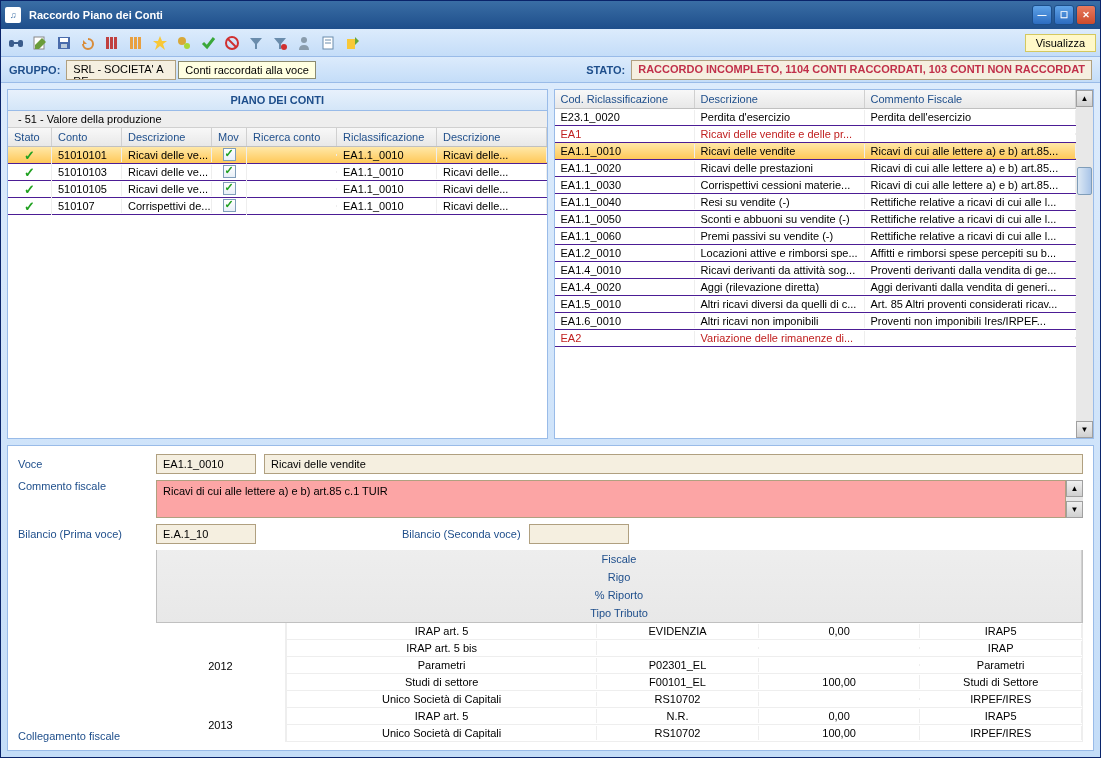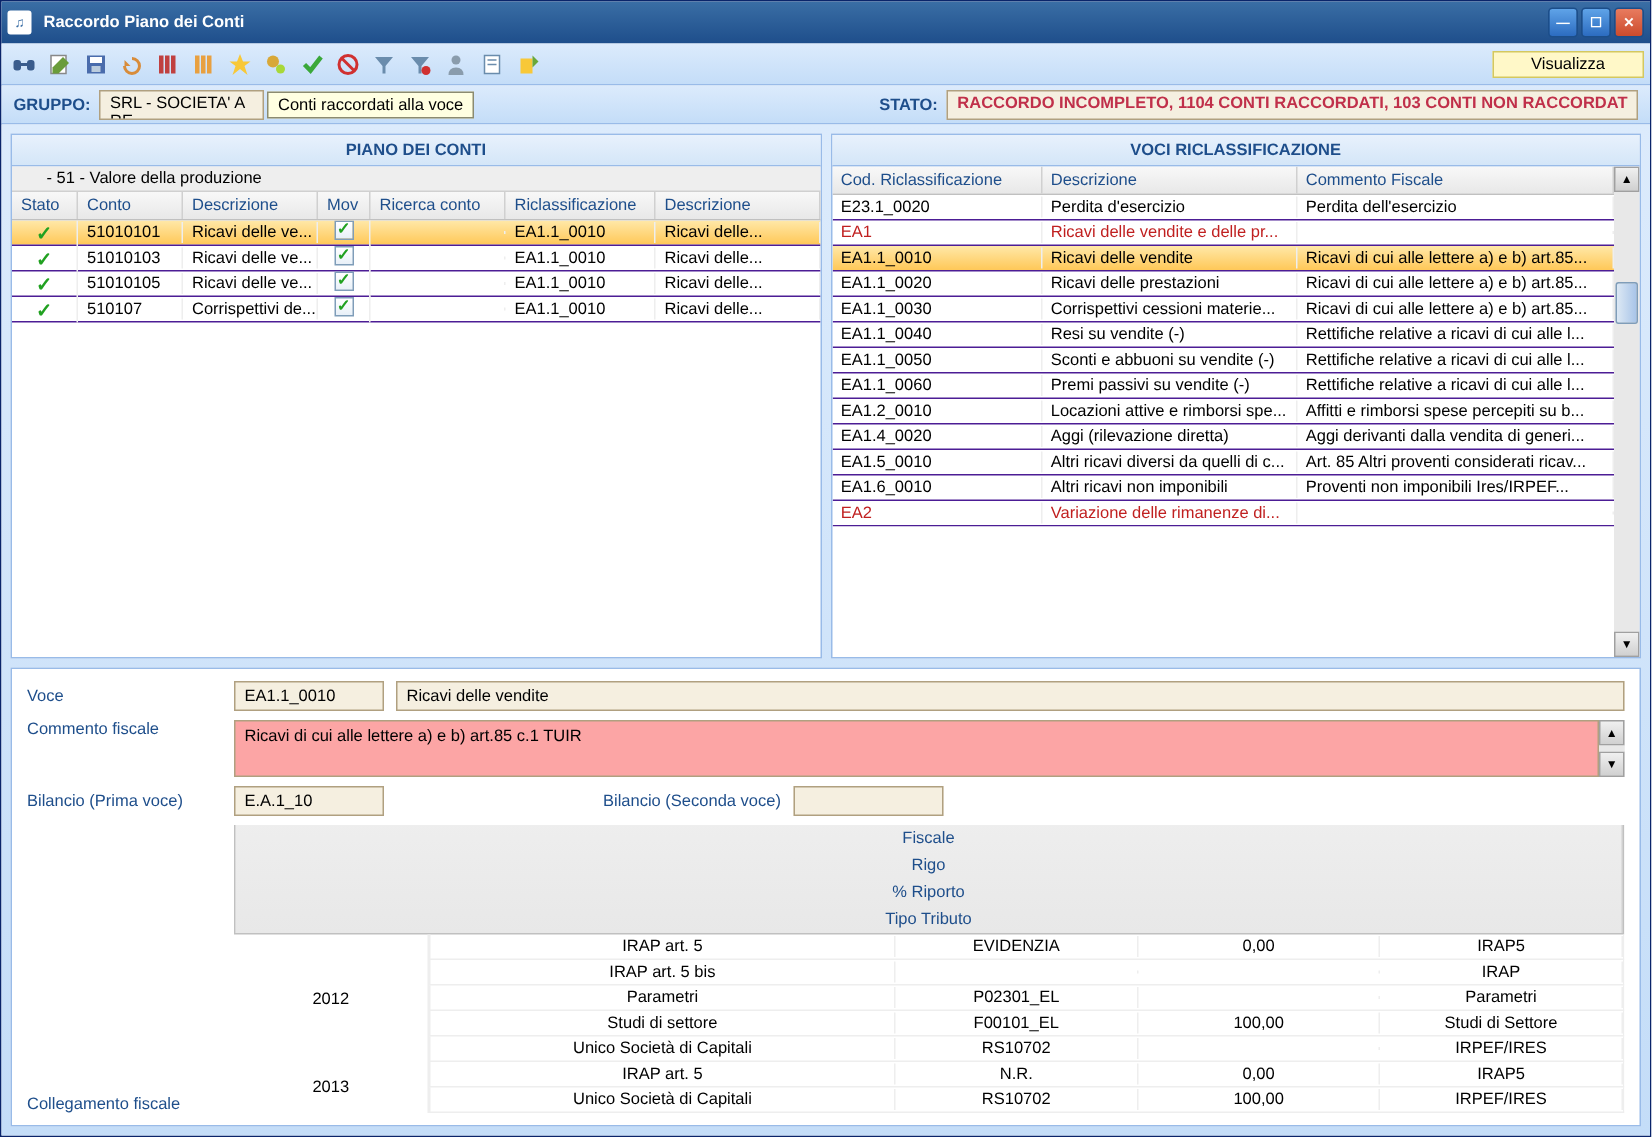--- a/index.html
+++ b/index.html
@@ -7,33 +7,33 @@
 .window { width: 1101px; height: 758px; border: 1px solid #0a246a; display: flex; flex-direction: column; }
 .titlebar { height: 28px; background: linear-gradient(#3a6ea5, #1e4e8b); color: #fff; display: flex; align-items: center; padding: 0 4px; font-weight: bold; }
 .titlebar .title { flex: 1; padding-left: 4px; }
 .titlebar .app-icon { width: 16px; height: 16px; background: #fff; border-radius: 2px; margin-right: 4px; display: flex; align-items: center; justify-content: center; font-size: 9px; color: #3a6ea5; }
 .win-controls { display: flex; gap: 2px; }
 .win-btn { width: 20px; height: 20px; background: linear-gradient(#5fa3e8,#2c6cc0); border: 1px solid #1c4e8a; border-radius: 3px; color: #fff; display: flex; align-items: center; justify-content: center; cursor: pointer; font-size: 9px; }
 .win-btn.close { background: linear-gradient(#e87b5f,#cc4b2c); }
 .toolbar { height: 28px; background: linear-gradient(#dcebfc,#c4ddf8); display: flex; align-items: center; padding: 0 4px; border-bottom: 1px solid #99bbe8; }
 .tbtn { width: 22px; height: 22px; display: flex; align-items: center; justify-content: center; margin-right: 2px; cursor: pointer; border-radius: 2px; }
 .tbtn svg { width: 16px; height: 16px; }
-.vis-btn { margin-left: auto; background: #fff8c8; border: 1px solid #d4c85f; padding: 2px 25px; cursor: pointer; }
+.vis-btn { margin-left: auto; background: #fff8c8; border: 1px solid #d4c85f; padding: 2px 10px; cursor: pointer; }
 .infobar { height: 26px; background: linear-gradient(#dcebfc,#c4ddf8); display: flex; align-items: center; padding: 0 8px; border-bottom: 1px solid #99bbe8; gap: 6px; }
 .lbl-blue { color: #1e4e8b; font-weight: bold; }
 .lbl-red { color: #c0304a; font-weight: bold; }
 .fld { background: #f5efe0; border: 1px solid #b0a080; padding: 2px 6px; height: 20px; }
 .tooltip-box { background: #ffffe1; border: 1px solid #8b8b70; padding: 2px 6px; position: relative; margin-left: -4px; }
 .content { flex: 1; background: linear-gradient(#dcebfc,#c4ddf8); padding: 6px; display: flex; flex-direction: column; gap: 6px; overflow: hidden; }
 .top-panels { display: flex; gap: 6px; height: 350px; }
 .panel { flex: 1; border: 1px solid #99bbe8; background: #fff; display: flex; flex-direction: column; }
 .panel-title { background: linear-gradient(#e8f1fc,#d4e6f8); color: #1e4e8b; font-weight: bold; text-align: center; padding: 4px; border-bottom: 1px solid #99bbe8; }
 .grid-head { display: flex; background: linear-gradient(#f8f8f8,#e8e8e8); border-bottom: 1px solid #c0c0c0; }
 .grid-head .col { padding: 3px 6px; border-right: 1px solid #d0d0d0; color: #1e4e8b; font-weight: normal; }
-.tree-row { background: #eee; padding: 2px 23px; border-bottom: 1px solid #d0d0d0; }
+.tree-row { background: #eee; padding: 2px 10px; border-bottom: 1px solid #d0d0d0; }
 .grid-body { flex: 1; overflow-y: auto; }
 .row { display: flex; border-bottom: 1px solid #4c1d95; height: 17px; align-items: center; }
 .row .cell { padding: 1px 6px; border-right: 1px solid #eee; overflow: hidden; white-space: nowrap; }
 .row.sel { background: linear-gradient(#ffe8a8,#ffc858); }
 .row.red { color: #c02020; }
 .check { display: inline-block; width: 13px; height: 13px; border: 1px solid #7f9db9; background: linear-gradient(#fff,#e8f0f8); position: relative; }
 .check.on::after { content: '✓'; position: absolute; top: -2px; left: 1px; color: #21a121; font-size: 11px; font-weight: bold; }
 .greencheck { color: #21a121; font-weight: bold; font-size: 13px; }
 .bottom-panel { border: 1px solid #99bbe8; background: #fff; flex: 1; padding: 8px 10px; display: flex; flex-direction: column; gap: 6px; overflow: hidden; }
 .form-row { display: flex; align-items: center; gap: 8px; }
@@ -221,21 +221,20 @@
     <div class="cell" style="width:90px">Corrispettivi de...</div>
     <div class="cell" style="width:35px;text-align:center"><span class="check on"></span></div>
     <div class="cell" style="width:90px"></div>
     <div class="cell" style="width:100px">EA1.1_0010</div>
     <div class="cell" style="flex:1">Ricavi delle...</div>
             </div>
           </div>
       </div>
 
       <div class="panel">
-        <div class="panel-title">VOCI RICLASSIFICAZIONE</div>
         <div class="voci-wrap">
           <div class="voci-grid">
             <div class="grid-head">
               <div class="col" style="width:140px">Cod. Riclassificazione</div>
               <div class="col" style="width:170px">Descrizione</div>
               <div class="col" style="flex:1">Commento Fiscale</div>
             </div>
             <div class="grid-body" id="voci-body">
                 <div class="row">
     <div class="cell" style="width:140px">E23.1_0020</div>
@@ -274,20 +273,25 @@
                 </div>
                 <div class="row">
     <div class="cell" style="width:140px">EA1.1_0060</div>
     <div class="cell" style="width:170px">Premi passivi su vendite (-)</div>
     <div class="cell" style="flex:1">Rettifiche relative a ricavi di cui alle l...</div>
                 </div>
                 <div class="row">
     <div class="cell" style="width:140px">EA1.2_0010</div>
     <div class="cell" style="width:170px">Locazioni attive e rimborsi spe...</div>
     <div class="cell" style="flex:1">Affitti e rimborsi spese percepiti su b...</div>
+                </div>
+                <div class="row">
+    <div class="cell" style="width:140px">EA1.4_0010</div>
+    <div class="cell" style="width:170px">Ricavi derivanti da attività sog...</div>
+    <div class="cell" style="flex:1">Proventi derivanti dalla vendita di ge...</div>
                 </div>
                 <div class="row">
     <div class="cell" style="width:140px">EA1.4_0020</div>
     <div class="cell" style="width:170px">Aggi (rilevazione diretta)</div>
     <div class="cell" style="flex:1">Aggi derivanti dalla vendita di generi...</div>
                 </div>
                 <div class="row">
     <div class="cell" style="width:140px">EA1.5_0010</div>
     <div class="cell" style="width:170px">Altri ricavi diversi da quelli di c...</div>
     <div class="cell" style="flex:1">Art. 85 Altri proventi considerati ricav...</div>

